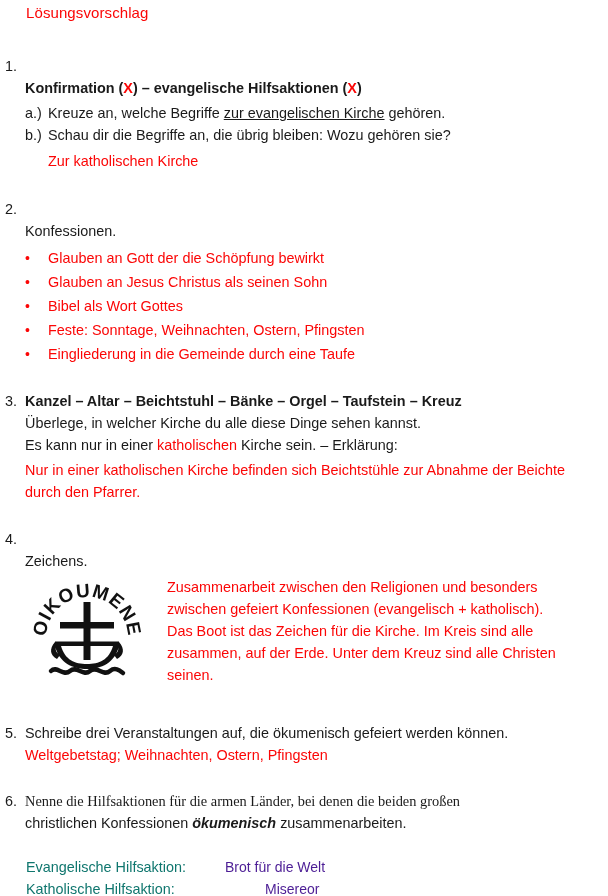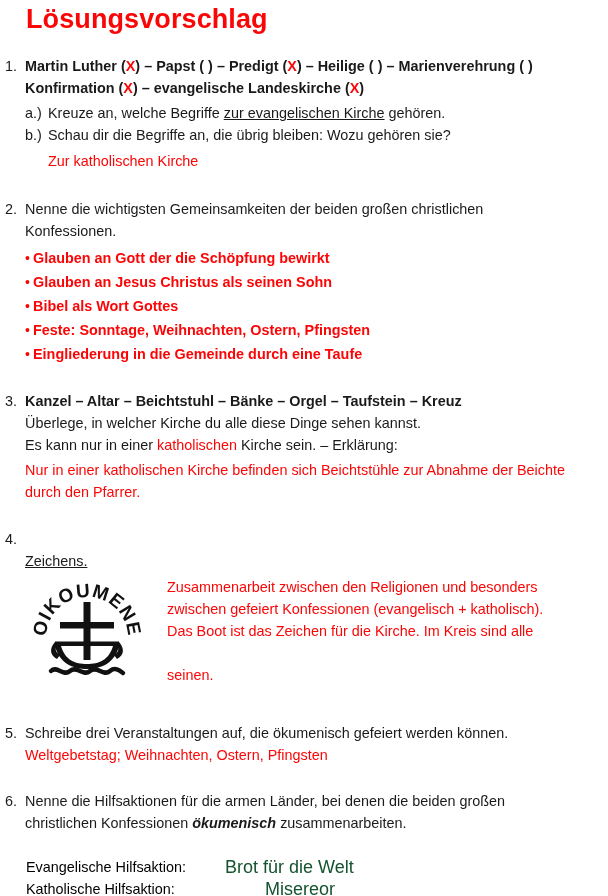--- a/index.html
+++ b/index.html
@@ -20,25 +20,24 @@
     width: 608px;
     height: 896px;
     padding: 0;
     box-sizing: border-box;
   }
 
   .title {
     position: absolute;
     left: 26px;
     top: 4px;
-    font-size: 27px;
+    font-size: 15px;
     color: #fb0606;
     letter-spacing: 0.1px;
     white-space: nowrap;
-    font-weight: bold;
   }
 
   
   .blk {
     position: absolute;
     font-size: 14.4px;
     line-height: 22px;
     color: #1a1a1a;
   }
   .num {
@@ -65,78 +64,73 @@
     position: absolute;
     left: 0;
     top: 0;
     width: 14px;
     text-align: left;
     color: #fb0606;
     font-size: 14px;
   }
   .bullet-text {
     display: inline-block;
-    margin-left: 8px;
-    font-weight: bold;
+    margin-left: 23px;
   }
 
   
   .logo-wrap {
     position: absolute;
     left: 33px;
     top: 576px;
     width: 108px;
     height: 106px;
   }
   .logo-wrap svg { display: block; }
 
   .kv-label {
     position: absolute;
     font-size: 14.4px;
     line-height: 22px;
-    color: #000000;
+    color: #0f766e;
     white-space: nowrap;
   }
   .kv-value {
     position: absolute;
-    font-size: 18px;
-    line-height: 22px;
-    color: #14532d;
+    font-size: 14px;
+    line-height: 22px;
+    color: #4c1d95;
     white-space: nowrap;
   }
 </style>
 </head>
 <body>
 
 <div class="page">
 
   <div class="title">Lösungsvorschlag</div>
 
   <div class="num" style="left:5px; top:55px;">1.</div>
 
-  <div class="blk nowrap bold" style="left:25px; top:55px;">
-    <span>Martin Luther (</span><span class="red">X</span><span>) – Papst (   ) – Predigt (</span><span class="red">X</span><span>) – Heilige (   ) – Marienverehrung (   )</span>
-  </div>
 
   <div class="blk nowrap bold" style="left:25px; top:77px;">
-    <span>Konfirmation (</span><span class="red">X</span><span>) – evangelische Landeskirche (</span><span class="red">X</span><span>)</span>
+    <span>Konfirmation (</span><span class="red">X</span><span>) – evangelische Hilfsaktionen (</span><span class="red">X</span><span>)</span>
   </div>
 
   <div class="num" style="left:25px; top:102px;">a.)</div>
   <div class="blk nowrap" style="left:48px; top:102px;">
     <span>Kreuze an, welche Begriffe </span><span class="ul">zur evangelischen Kirche</span><span> gehören.</span>
   </div>
 
   <div class="num" style="left:25px; top:124px;">b.)</div>
   <div class="blk nowrap" style="left:48px; top:124px;">Schau dir die Begriffe an, die übrig bleiben: Wozu gehören sie?</div>
 
   <div class="blk nowrap red" style="left:48px; top:150px;">Zur katholischen Kirche</div>
 
   <div class="num" style="left:5px; top:198px;">2.</div>
-  <div class="blk nowrap" style="left:25px; top:198px;">Nenne die wichtigsten Gemeinsamkeiten der beiden großen christlichen</div>
   <div class="blk nowrap" style="left:25px; top:220px;">Konfessionen.</div>
 
   <div class="bullet-row" style="left:25px; top:247px;">
     <span class="bullet-dot">•</span>
     <span class="bullet-text">Glauben an Gott der die Schöpfung bewirkt</span>
   </div>
   <div class="bullet-row" style="left:25px; top:271px;">
     <span class="bullet-dot">•</span>
     <span class="bullet-text">Glauben an Jesus Christus als seinen Sohn</span>
   </div>
@@ -156,21 +150,21 @@
   <div class="num" style="left:5px; top:390px;">3.</div>
   <div class="blk nowrap" style="left:25px; top:412px;">Überlege, in welcher Kirche du alle diese Dinge sehen kannst.</div>
   <div class="blk nowrap bold" style="left:25px; top:390px;">Kanzel – Altar – Beichtstuhl – Bänke – Orgel – Taufstein – Kreuz</div>
   <div class="blk nowrap" style="left:25px; top:434px;">
     <span>Es kann nur in einer </span><span class="red">katholischen</span><span> Kirche sein. – Erklärung:</span>
   </div>
   <div class="blk nowrap red" style="left:25px; top:459px;">Nur in einer katholischen Kirche befinden sich Beichtstühle zur Abnahme der Beichte</div>
   <div class="blk nowrap red" style="left:25px; top:481px;">durch den Pfarrer.</div>
 
   <div class="num" style="left:5px; top:528px;">4.</div>
-  <div class="blk nowrap" style="left:25px; top:550px;text-decoration:underline;">Zeichens.</div>
+  <div class="blk nowrap" style="left:25px; top:550px;">Zeichens.</div>
 
   <div class="logo-wrap">
     <svg width="108" height="106" viewBox="0 0 108 106" xmlns="http://www.w3.org/2000/svg" aria-hidden="true">
       <defs>
         <path id="arcpath" d="M 13,62 A 41,41 0 0 1 95,62" fill="none"></path>
       </defs>
 
       <text font-family="'Liberation Sans', sans-serif" font-size="19" font-weight="bold" fill="#111111" letter-spacing="1">
         <textPath href="#arcpath" startOffset="50%" text-anchor="middle">OIKOUMENE</textPath>
       </text>
@@ -187,28 +181,29 @@
 
       <path d="M 86,66 C 92,73 91,79 84,83 L 81,79 C 86,76 87,72 82,66 Z" fill="#111111"></path>
 
       <path d="M 18,95 C 24,89 30,101 37,95 C 44,89 50,101 57,95 C 64,89 70,101 77,95 C 82,91 86,94 90,97" fill="none" stroke="#111111" stroke-width="4.5" stroke-linecap="round"></path>
     </svg>
   </div>
 
   <div class="blk nowrap red" style="left:167px; top:576px;">Zusammenarbeit zwischen den Religionen und besonders</div>
   <div class="blk nowrap red" style="left:167px; top:598px;">zwischen gefeiert Konfessionen (evangelisch + katholisch).</div>
   <div class="blk nowrap red" style="left:167px; top:620px;">Das Boot ist das Zeichen für die Kirche. Im Kreis sind alle</div>
+  <div class="blk nowrap red" style="left:167px; top:642px;">zusammen, auf der Erde. Unter dem Kreuz sind alle Christen</div>
   <div class="blk nowrap red" style="left:167px; top:664px;">seinen.</div>
 
   <div class="num" style="left:5px; top:722px;">5.</div>
   <div class="blk nowrap" style="left:25px; top:722px;">Schreibe drei Veranstaltungen auf, die ökumenisch gefeiert werden können.</div>
   <div class="blk nowrap red" style="left:25px; top:744px;">Weltgebetstag; Weihnachten, Ostern, Pfingsten</div>
 
   <div class="num" style="left:5px; top:790px;">6.</div>
-  <div class="blk nowrap" style="left:25px; top:790px;">Nenne die Hilfsaktionen für die armen Länder, bei denen die beiden großen</div>
+  <div class="blk nowrap" style="left:25px; top:790px;font-family:Liberation Serif, serif;">Nenne die Hilfsaktionen für die armen Länder, bei denen die beiden großen</div>
   <div class="blk nowrap" style="left:25px; top:812px;">
     <span>christlichen Konfessionen </span><span class="bi">ökumenisch</span><span> zusammenarbeiten.</span>
   </div>
 
   <div class="kv-label" style="left:26px; top:856px;">Evangelische Hilfsaktion:</div>
   <div class="kv-value" style="left:225px; top:856px;">Brot für die Welt</div>
 
   <div class="kv-label" style="left:26px; top:878px;">Katholische Hilfsaktion:</div>
   <div class="kv-value" style="left:265px; top:878px;">Misereor</div>
 

